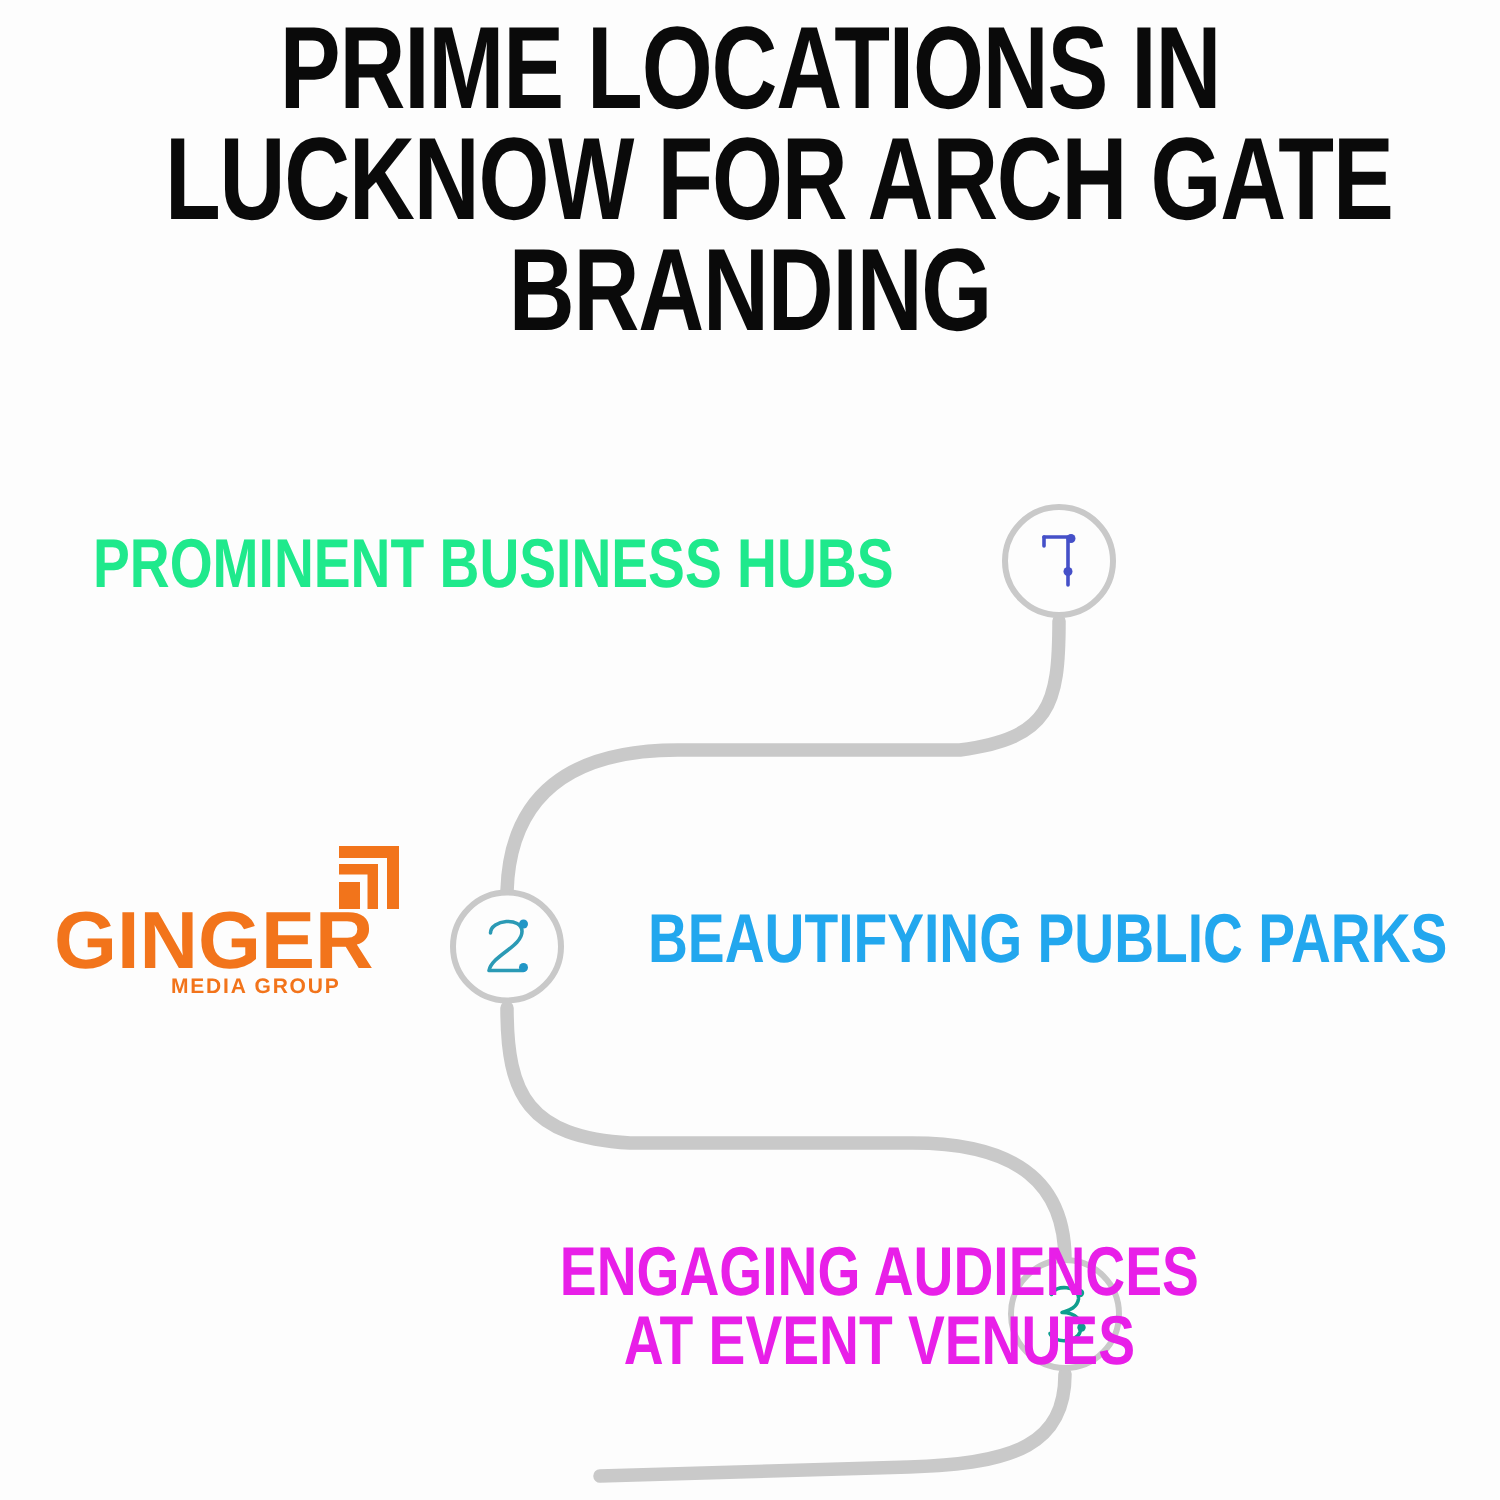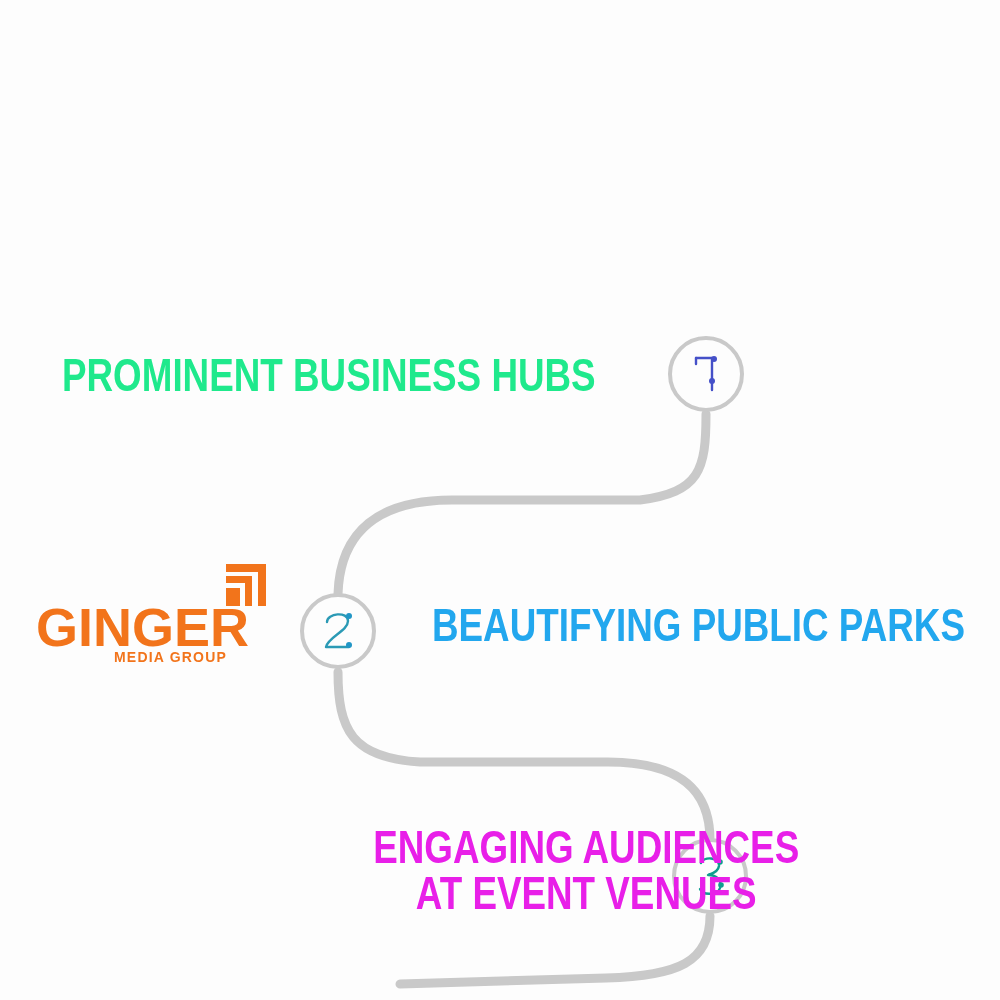--- a/index.html
+++ b/index.html
@@ -145,20 +145,25 @@
     font-size: 14px;
     letter-spacing: 1.2px;
     line-height: 1;
   }
 </style>
 </head>
 <body>
 
 <div id="infographic">
 
+  <div class="title-block">
+    <span class="title-line">PRIME LOCATIONS IN</span>
+    <span class="title-line">LUCKNOW FOR ARCH GATE</span>
+    <span class="title-line">BRANDING</span>
+  </div>
 
   <svg class="path-svg" viewBox="0 0 1000 1000">
     <path d="M 706 414
              C 706 470, 700 492, 640 500
              L 452 500
              C 380 500, 340 530, 338 594" fill="none" stroke="#c9c9c9" stroke-width="9" stroke-linecap="round"></path>
     <path d="M 338 672
              C 338 730, 352 758, 420 762
              L 608 762
              C 680 762, 710 790, 710 840" fill="none" stroke="#c9c9c9" stroke-width="9" stroke-linecap="round"></path>

